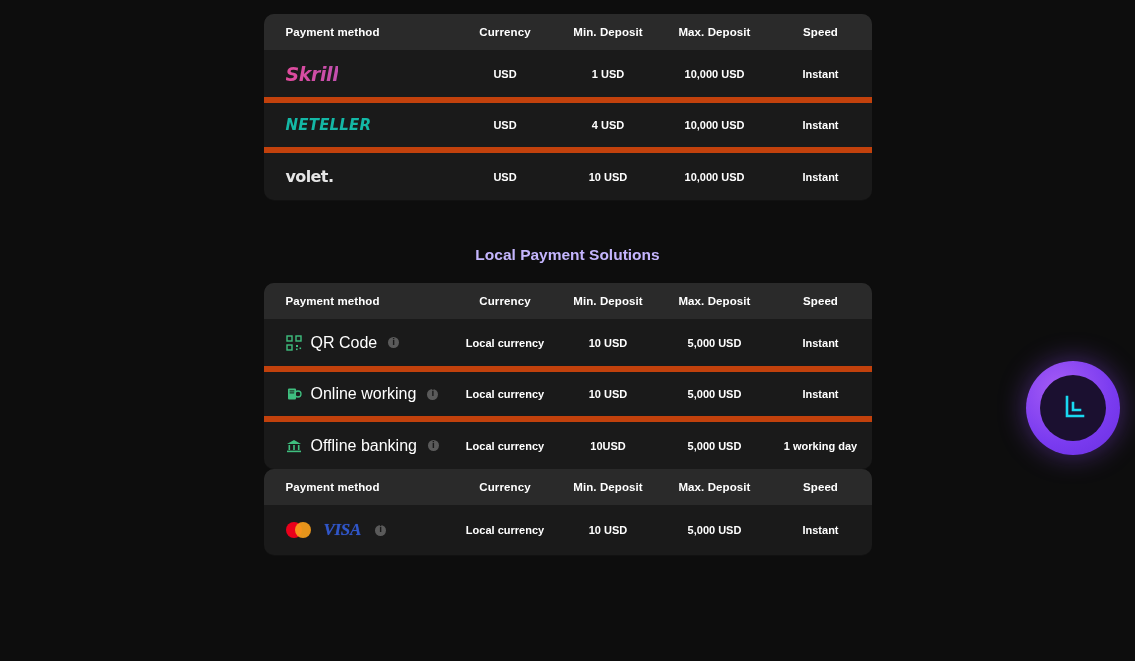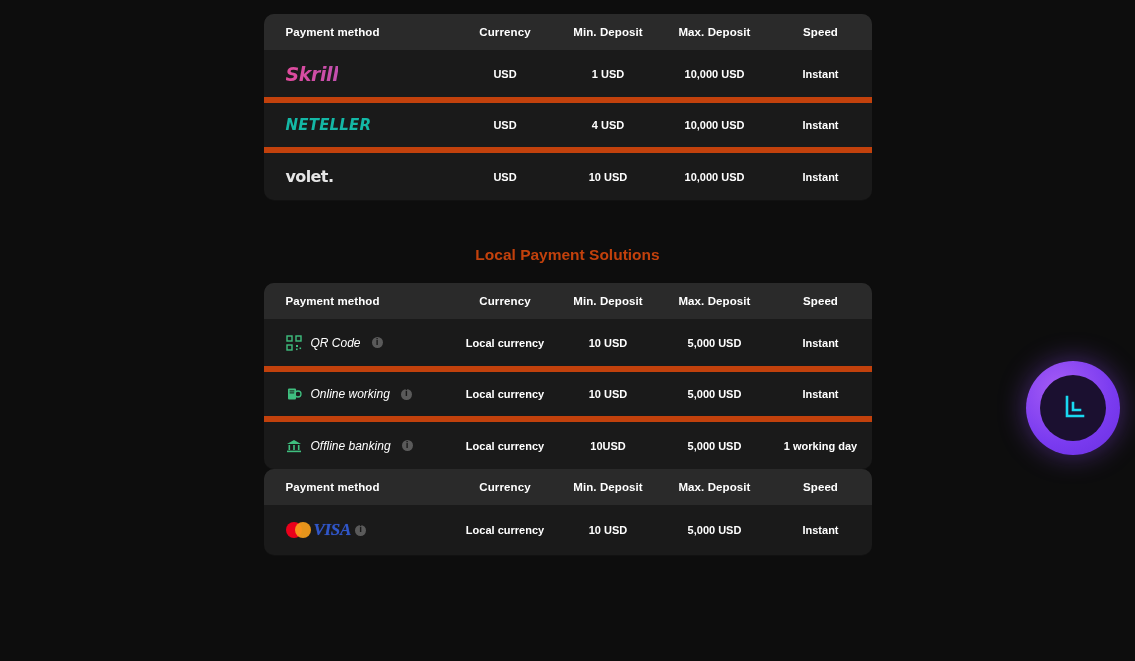--- a/index.html
+++ b/index.html
@@ -96,57 +96,56 @@
     font-family: "DejaVu Sans", sans-serif;
     font-size: 16px;
     font-weight: bold;
     color: #e5e5e5;
     letter-spacing: -0.6px;
   }
 
   
   .section-title {
     text-align: center;
-    color: #c2410c;
+    color: #c4b5fd;
     font-size: 15.5px;
     font-weight: bold;
     margin: 46px 0 19px;
   }
 
   
   .method-cell {
     display: flex;
     align-items: center;
     gap: 9px;
   }
   .method-label {
-    font-size: 12px;
+    font-size: 16px;
     color: #ffffff;
     font-weight: normal;
-    font-style: italic;
   }
   .info-icon {
     display: inline-flex;
     width: 11px;
     height: 11px;
     border-radius: 50%;
     background: #5a5a5a;
     color: #1a1a1a;
     font-size: 8px;
     font-weight: bold;
     align-items: center;
     justify-content: center;
     font-family: "DejaVu Sans", sans-serif;
     line-height: 1;
     margin-left: 2px;
   }
   .icon-box { width: 16px; height: 16px; display: block; }
 
   
-  .cards-cell { display: flex; align-items: center; gap: 2px; }
+  .cards-cell { display: flex; align-items: center; gap: 12px; }
   .mc {
     position: relative;
     width: 26px;
     height: 16px;
   }
   .mc span {
     position: absolute;
     top: 0;
     width: 16px;
     height: 16px;

